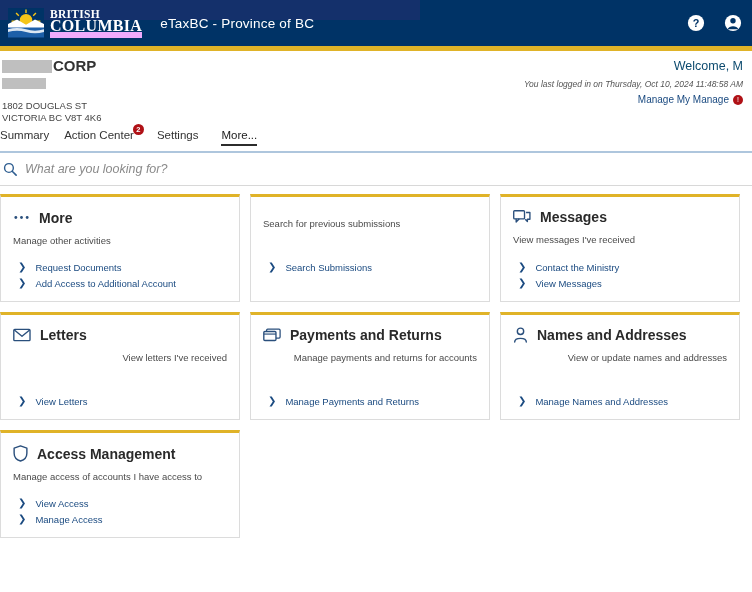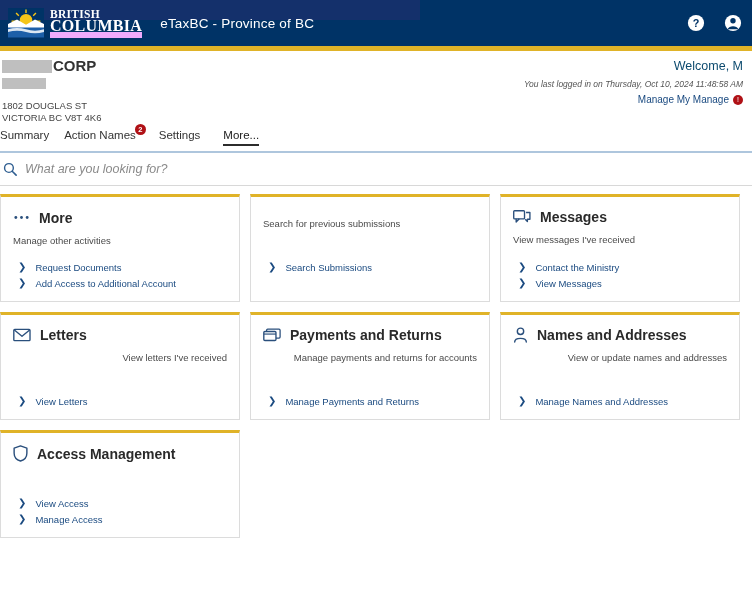--- a/index.html
+++ b/index.html
@@ -297,21 +297,21 @@
       <span class="red-badge">!</span>
     </div>
   </div>
 </div>
 
 <div class="tabs">
   <div class="tab">
     <span>Summary</span>
   </div>
   <div class="tab">
-    <span>Action Names</span>
+    <span>Action Center</span>
     <span class="tab-badge">2</span>
   </div>
   <div class="tab">
     <span>Settings</span>
   </div>
   <div class="tab active">
     <span>More...</span>
   </div>
 </div>
 <div class="tabs-rule"></div>
@@ -432,20 +432,21 @@
     </div>
   </div>
 
   <div class="card card-tall">
     <div class="card-head">
       <svg width="15" height="17" viewBox="0 0 16 18">
         <path d="M8 0.9 L14.8 3.3 L14.8 8.6 C14.8 12.8 11.6 15.8 8 17 C4.4 15.8 1.2 12.8 1.2 8.6 L1.2 3.3 Z" fill="none" stroke="#2a4f7c" stroke-width="1.5" stroke-linejoin="round"></path>
       </svg>
       <span class="card-title">Access Management</span>
     </div>
+    <div class="card-sub">Manage access of accounts I have access to</div>
     <div class="links">
       <div class="link-row">
         <span class="chev">❯</span>
         <span>View Access</span>
       </div>
       <div class="link-row">
         <span class="chev">❯</span>
         <span>Manage Access</span>
       </div>
     </div>

